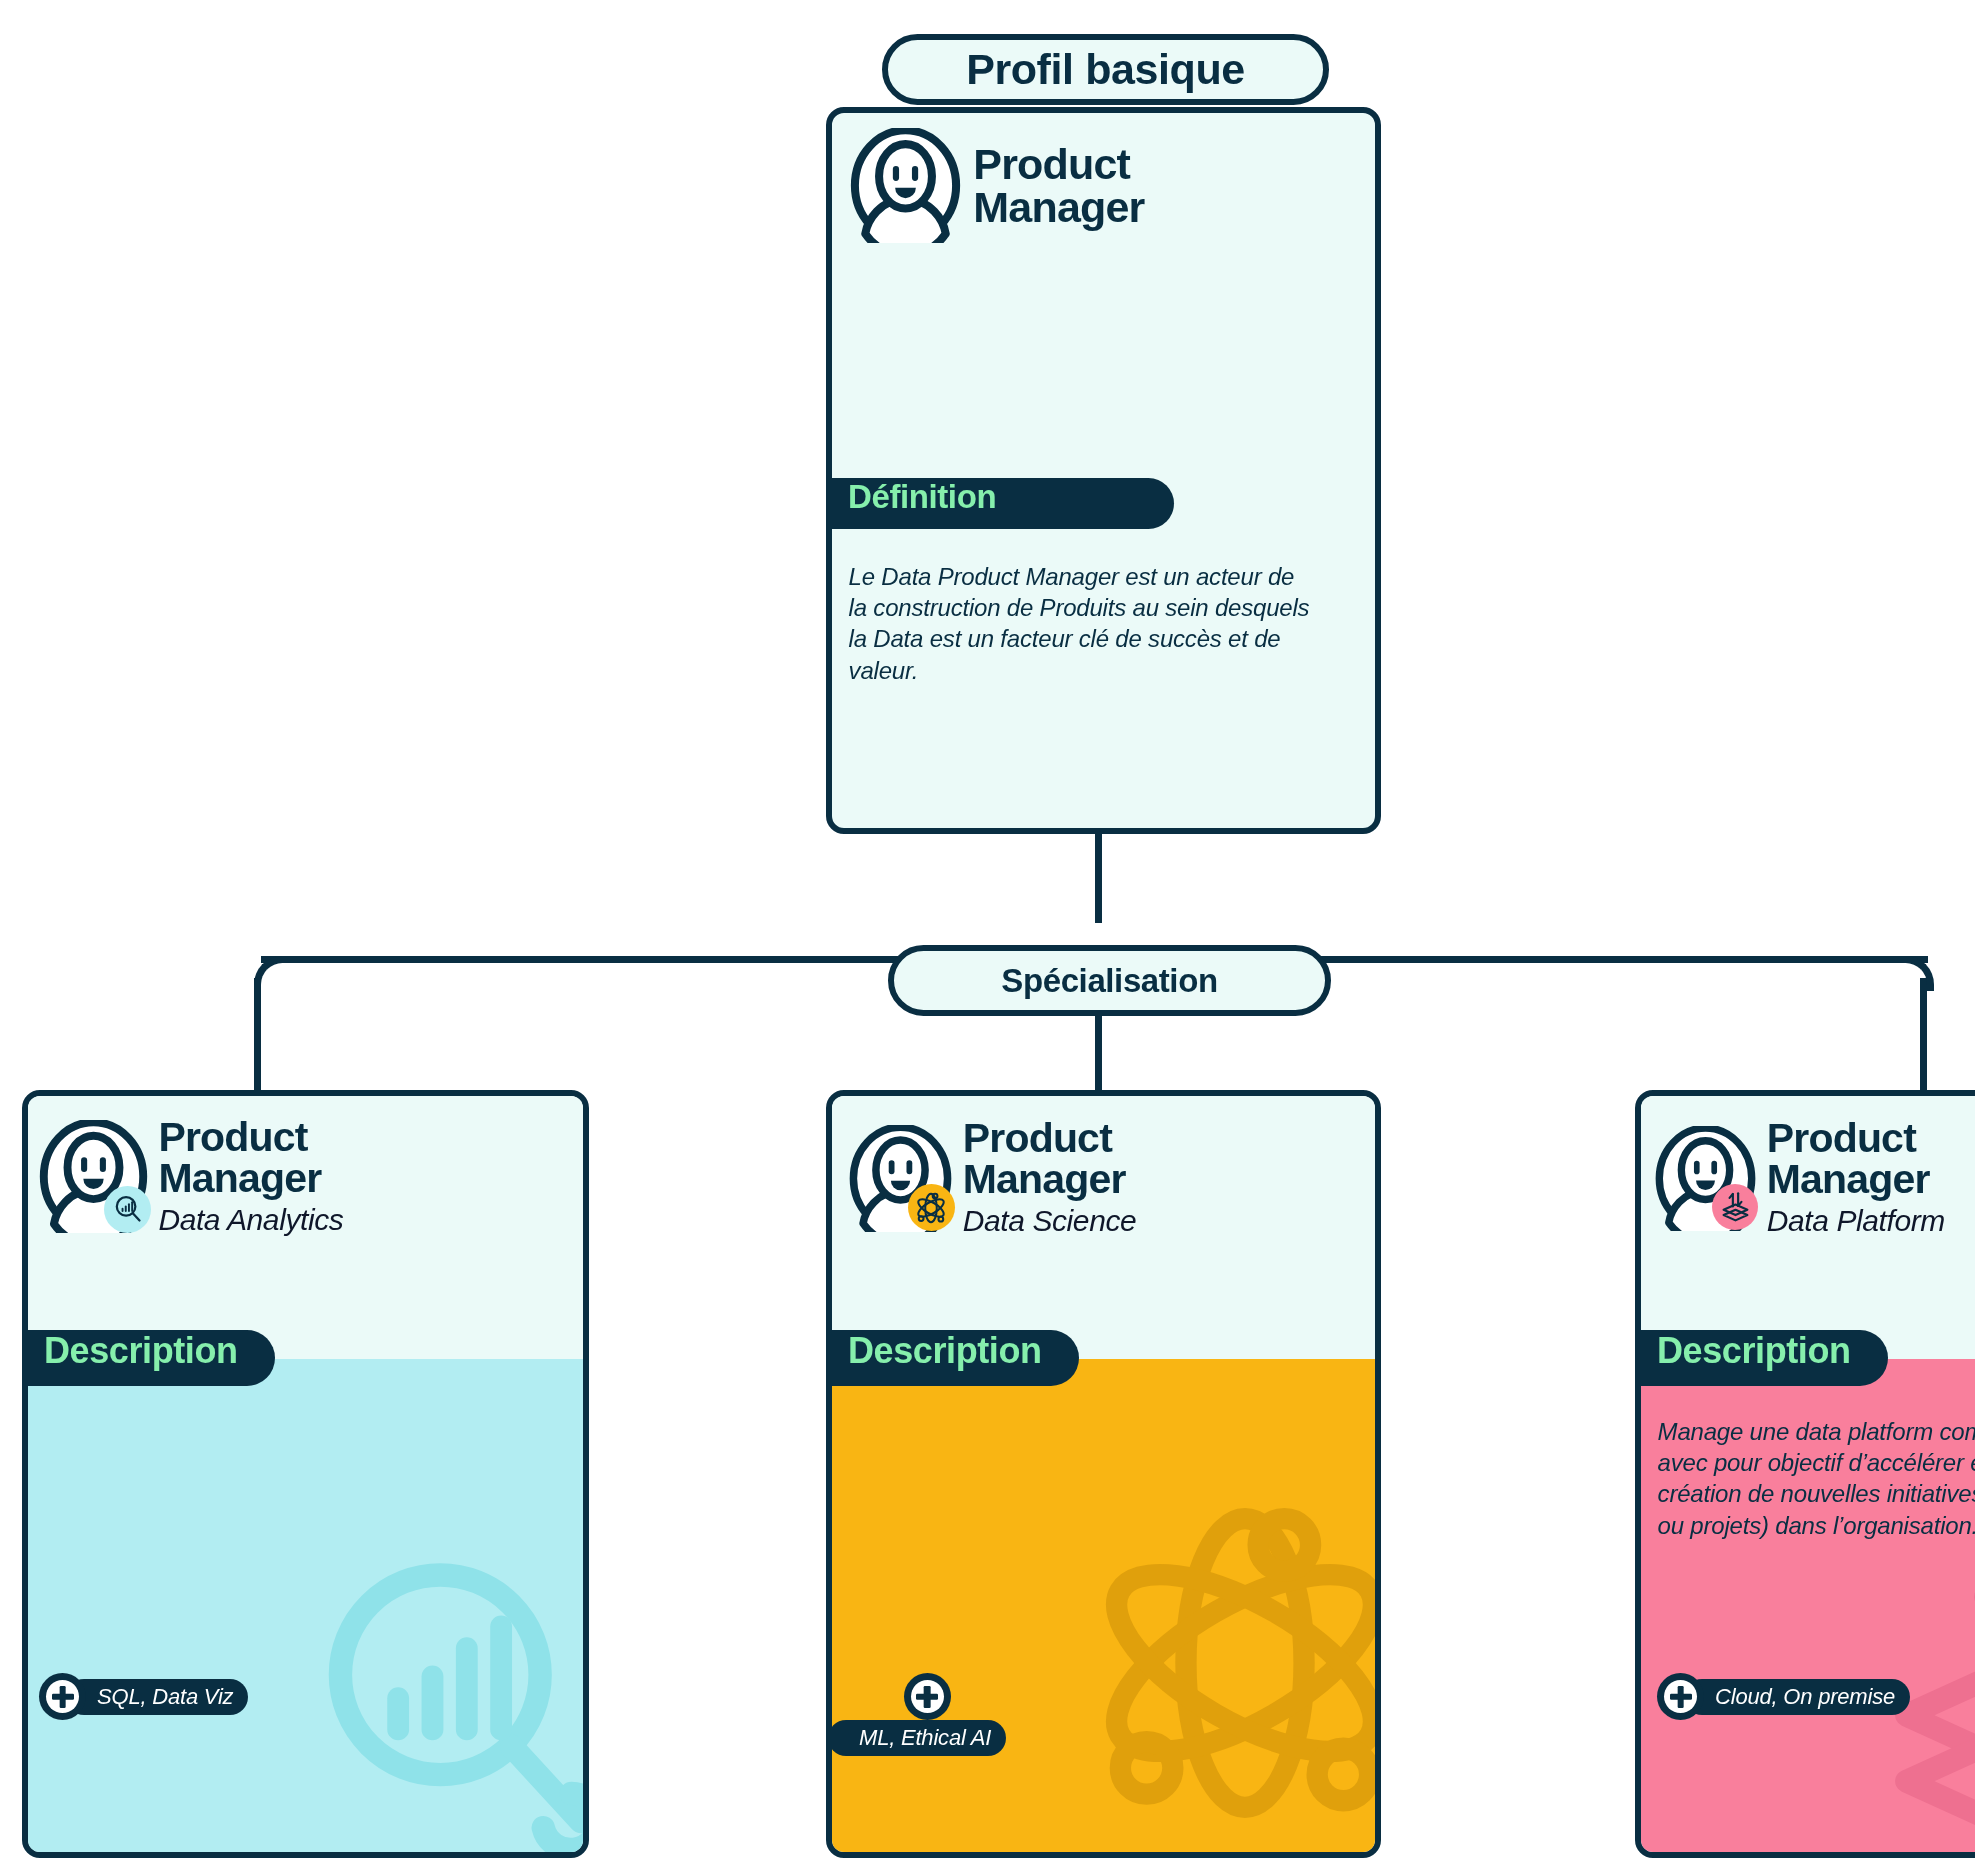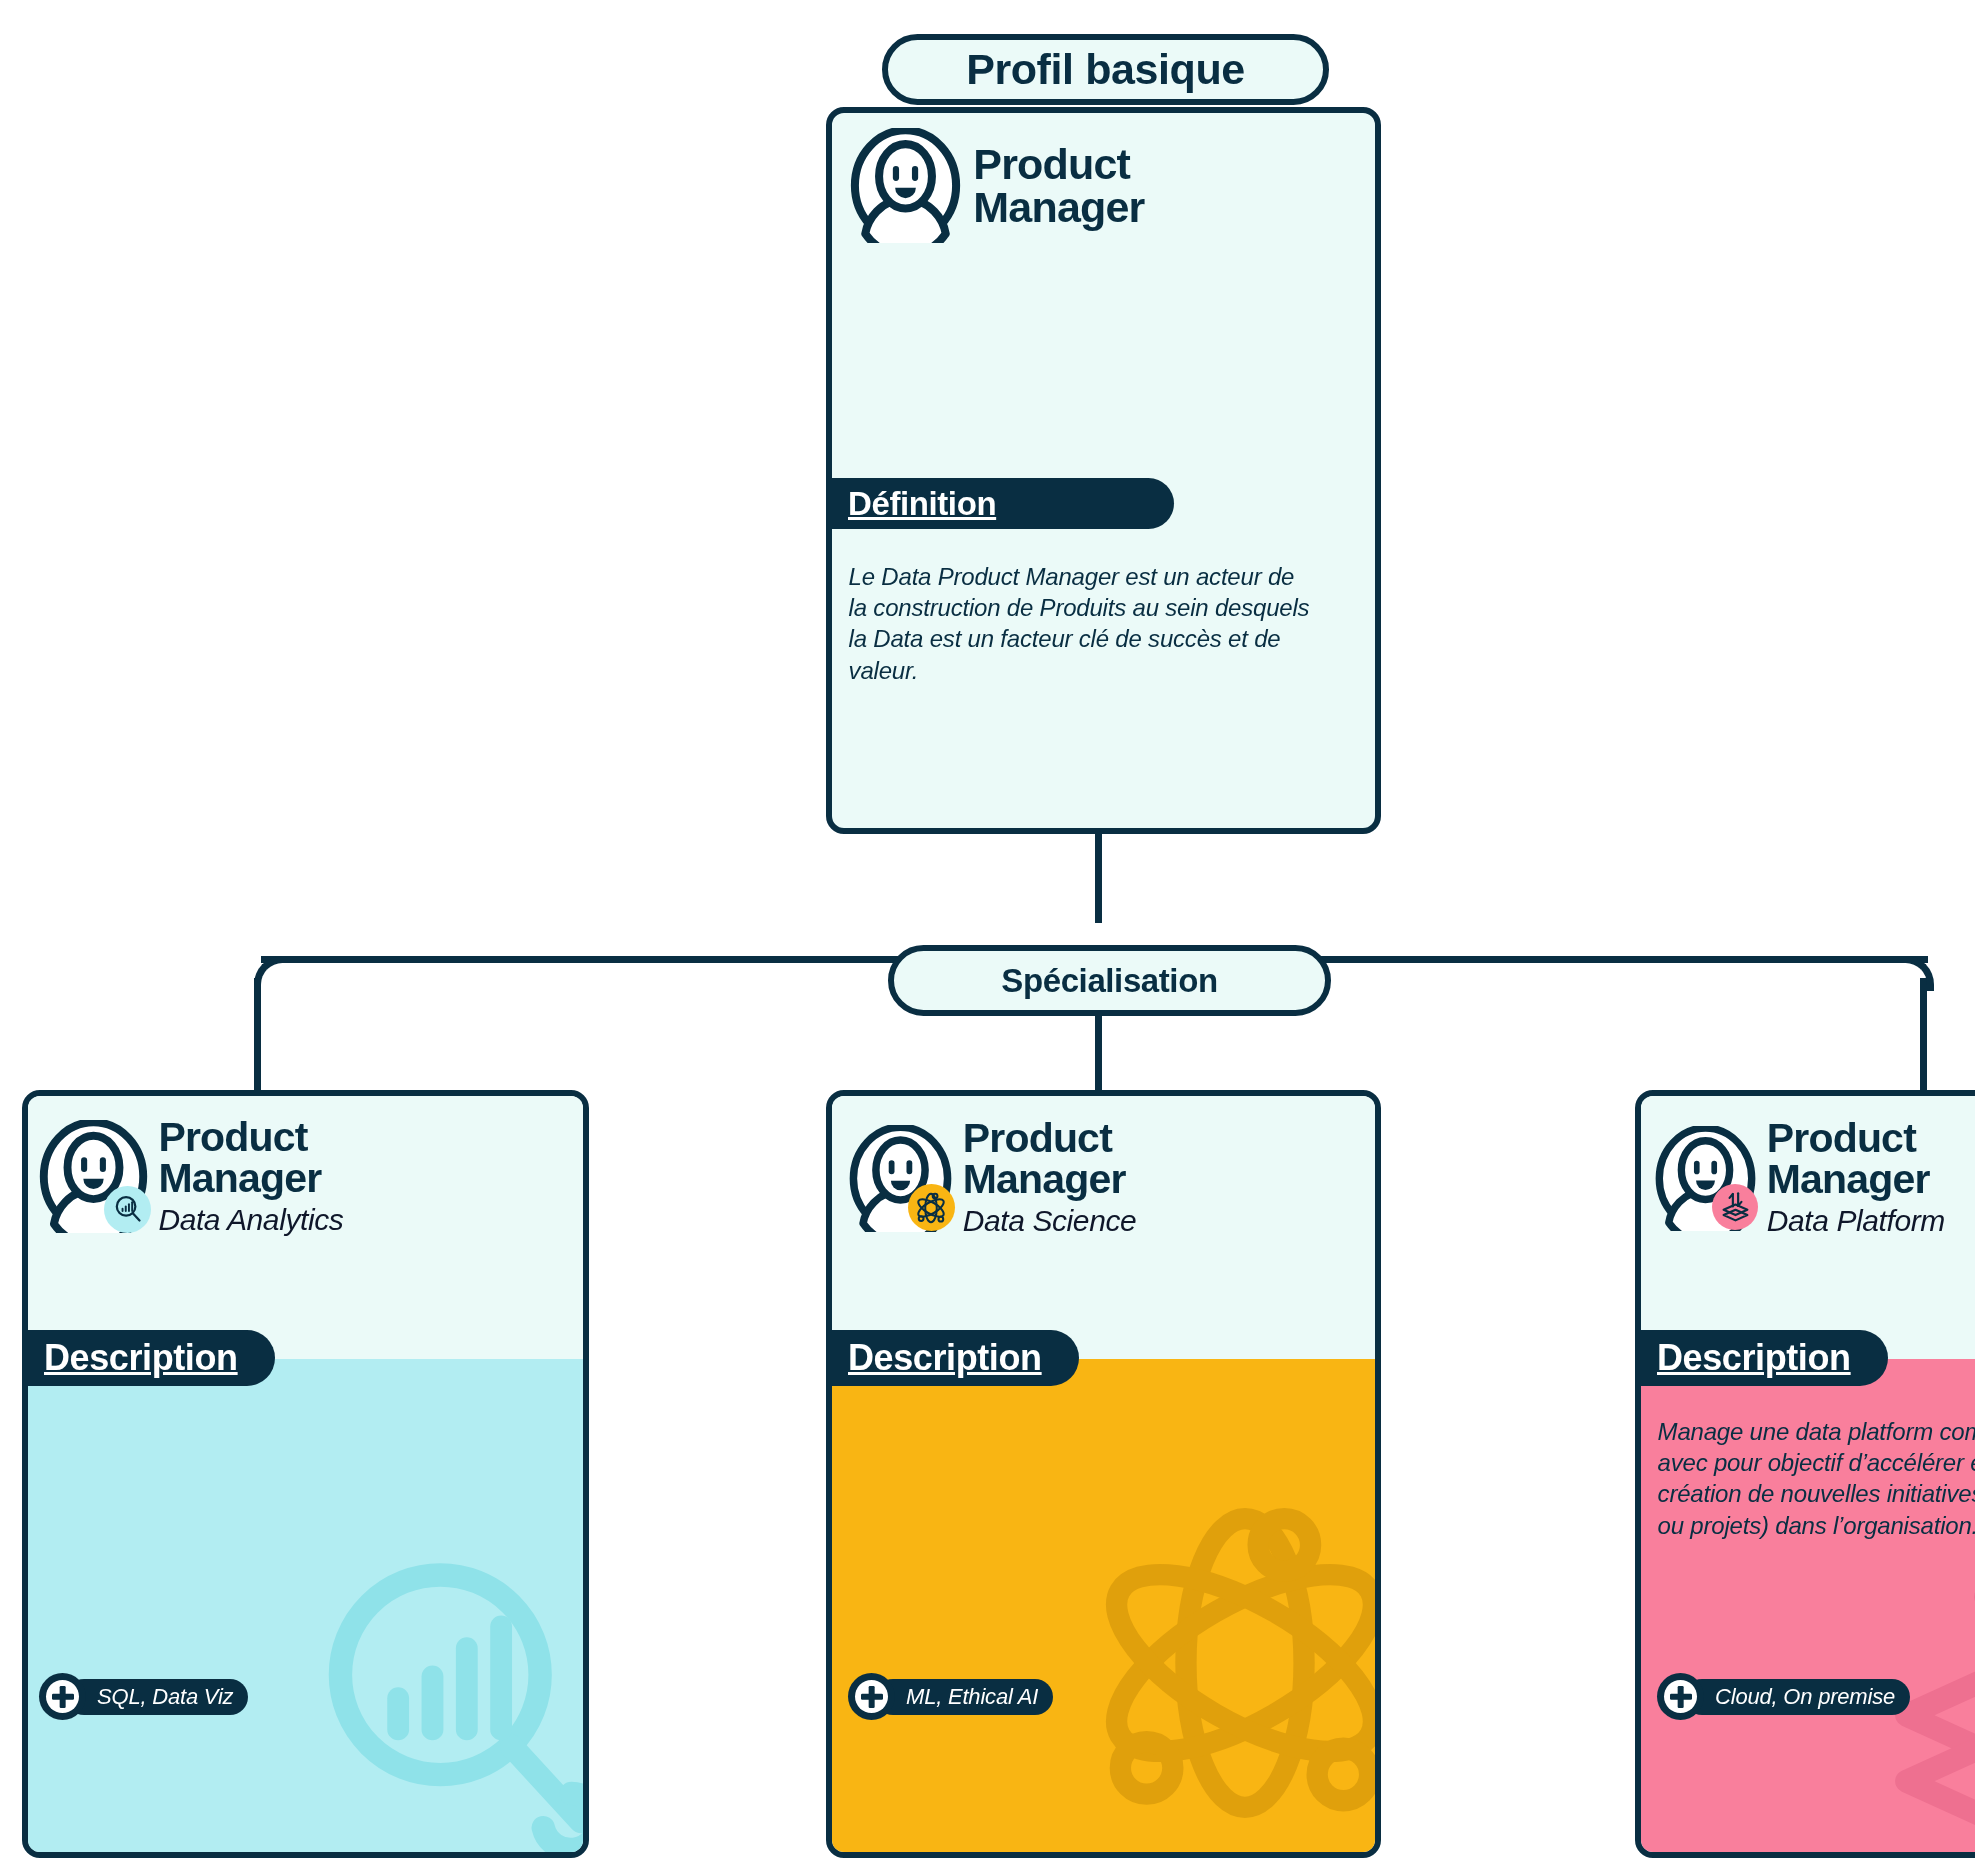--- a/index.html
+++ b/index.html
@@ -44,23 +44,23 @@
   .avatar{position:relative;flex:0 0 auto;}
   .av-badge{position:absolute;right:-2.4px;bottom:0.8px;border-radius:50%;
             display:flex;align-items:center;justify-content:center;}
 
   .names{display:flex;flex-direction:column;justify-content:center;}
   .nm1,.nm2{font-size:41px;font-weight:700;color:#092E42;line-height:1.0;letter-spacing:-0.8px;}
   .sub{font-size:30px;font-style:italic;color:#0f172a;line-height:1.25;letter-spacing:-0.4px;margin-top:2.4px;}
   #card-main .nm1,#card-main .nm2{font-size:43px;}
 
   
-  .tab{position:absolute;left:0;background:#092E42;color:#ffffff;font-weight:700;
+  .tab{position:absolute;left:0;background:#092E42;color:#86efac;font-weight:700;
        border-top-right-radius:36px;border-bottom-right-radius:36px;
-       display:flex;align-items:center;z-index:6;letter-spacing:-0.4px;text-decoration:underline;}
+       display:flex;z-index:6;letter-spacing:-0.4px;}
   .tab span{padding-left:16px;}
 
   
   .body-txt{position:absolute;color:#092E42;font-style:italic;font-size:24px;line-height:1.30;
             letter-spacing:-0.2px;z-index:6;}
 
   
   .tag{position:absolute;display:flex;align-items:center;z-index:8;}
   .tag-plus{position:relative;width:47px;height:47px;border-radius:50%;background:#092E42;
             display:flex;align-items:center;justify-content:center;z-index:2;flex:0 0 auto;}
@@ -231,21 +231,21 @@
           <div class="nm2">Manager</div>
           <div class="sub">Data Science</div>
         </div>
       </div>
 
       <div class="tab" style="top:234px;height:56px;width:247px;font-size:36px;">
         <span>Description</span>
       </div>
 
 
-      <div class="tag" style="left:16px;top:577px;">
+      <div class="tag" style="left:16px;top:577px;flex-direction:column;">
         <div class="tag-plus">
             <div class="ring"></div>
           </div>
         <div class="tag-body">ML, Ethical AI</div>
       </div>
     </div>
   </div>
 
   <div class="card" id="card-c">
     <div class="card-inner">

